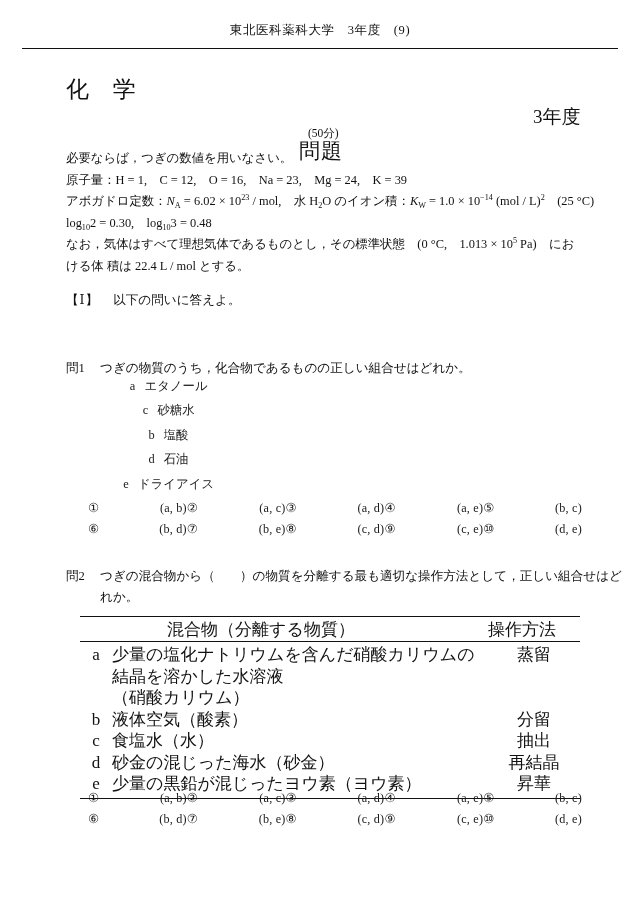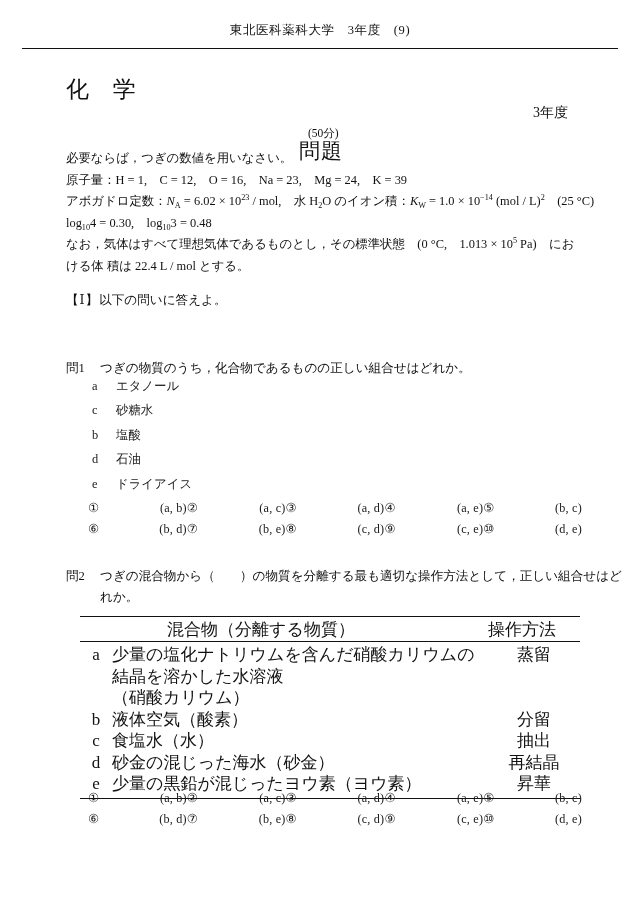--- a/index.html
+++ b/index.html
@@ -62,21 +62,21 @@
     position: absolute;
     top: 126px;
     left: 308px;
     font-size: 11.5px;
     color: #111;
   }
   .year-label {
     position: absolute;
     top: 104px;
     left: 533px;
-    font-size: 14px;
+    font-size: 19px;
     color: #111;
   }
 
   
   .preamble {
     position: absolute;
     top: 148px;
     left: 66px;
     width: 516px;
     font-size: 12.4px;
@@ -94,21 +94,21 @@
   
   .section-head {
     position: absolute;
     top: 292px;
     left: 66px;
     font-size: 12.6px;
     color: #111;
     white-space: nowrap;
   }
   .section-head .sec-mark { letter-spacing: 1px; }
-  .section-head .sec-text { }
+  .section-head .sec-text { margin-left: 14px; }
 
   
   .q-block { position: absolute; color: #111; }
   .q-line {
     font-size: 12.6px;
     line-height: 21px;
     white-space: nowrap;
   }
   .q-label {
     display: inline-block;
@@ -118,22 +118,23 @@
     display: block;
     margin-left: 34px;
   }
 
   #question-1 { top: 358px; left: 66px; width: 516px; }
   #question-2 { top: 566px; left: 66px; width: 516px; }
 
   
   .choice-list {
     position: absolute;
-    left: 92px;
+    left: 114px;
     font-size: 12.4px;
+    text-align: center;
   }
   #q1-items { top: 374px; }
   .choice-item {
     line-height: 24.4px;
     white-space: nowrap;
   }
   .choice-key {
     display: inline-block;
     width: 24px;
     font-family: "Liberation Serif", serif;
@@ -227,21 +228,21 @@
 
   <div class="preamble">
     <div class="line">必要ならば，つぎの数値を用いなさい。</div>
     <div class="line">
       <span>原子量：</span><span>H = 1,　C = 12,　O = 16,　Na = 23,　Mg = 24,　K = 39</span>
     </div>
     <div class="line">
       <span>アボガドロ定数：</span><span class="ital">N</span><sub>A</sub><span> = 6.02 × 10</span><sup>23</sup><span> / mol,　水 H</span><sub>2</sub><span>O のイオン積：</span><span class="ital">K</span><sub>W</sub><span> = 1.0 × 10</span><sup>−14</sup><span> (mol / L)</span><sup>2</sup><span>　(25 °C)</span>
     </div>
     <div class="line">
-      <span>log</span><sub>10</sub><span>4 = 0.30,　</span><span>log</span><sub>10</sub><span>3 = 0.48</span>
+      <span>log</span><sub>10</sub><span>2 = 0.30,　</span><span>log</span><sub>10</sub><span>3 = 0.48</span>
     </div>
     <div class="wrapline">
       <span>なお，気体はすべて理想気体であるものとし，その標準状態　(0 °C,　1.013 × 10</span><sup>5</sup><span> Pa)　における体</span>
       <span>積は 22.4 L / mol とする。</span>
     </div>
   </div>
 
   <div class="section-head">
     <span class="sec-mark">【Ⅰ】</span><span class="sec-text">以下の問いに答えよ。</span>
   </div>

